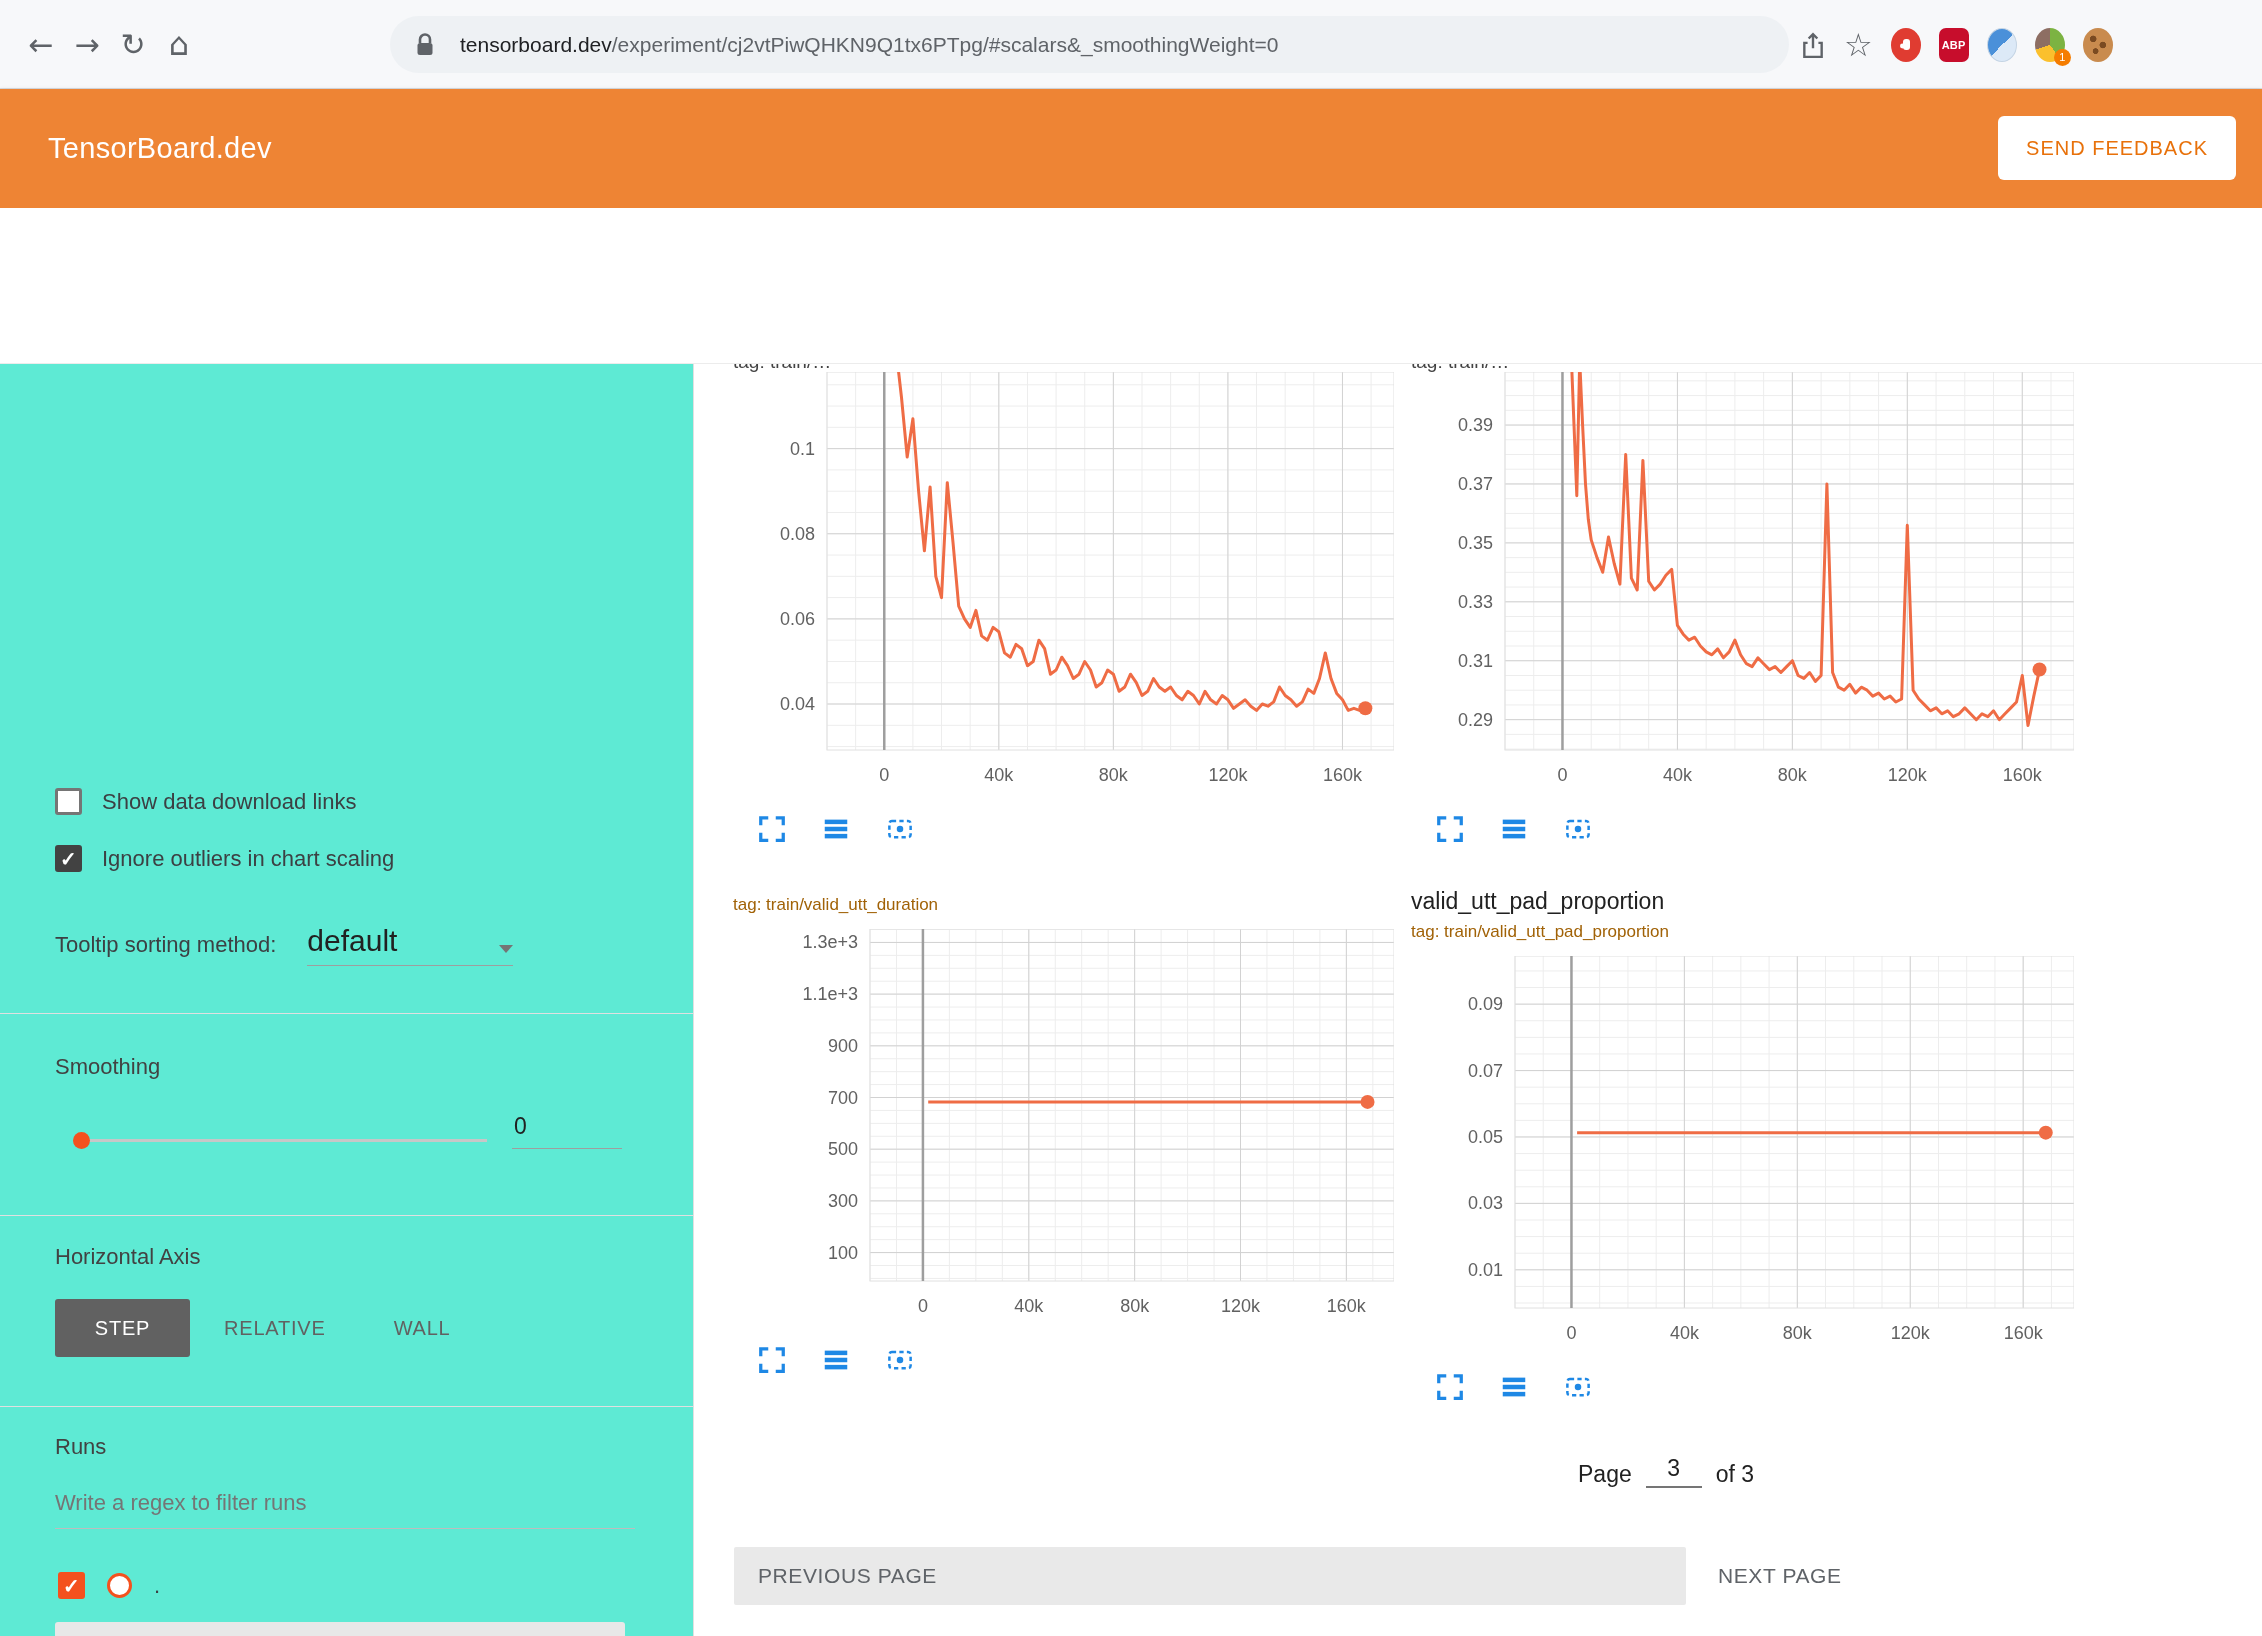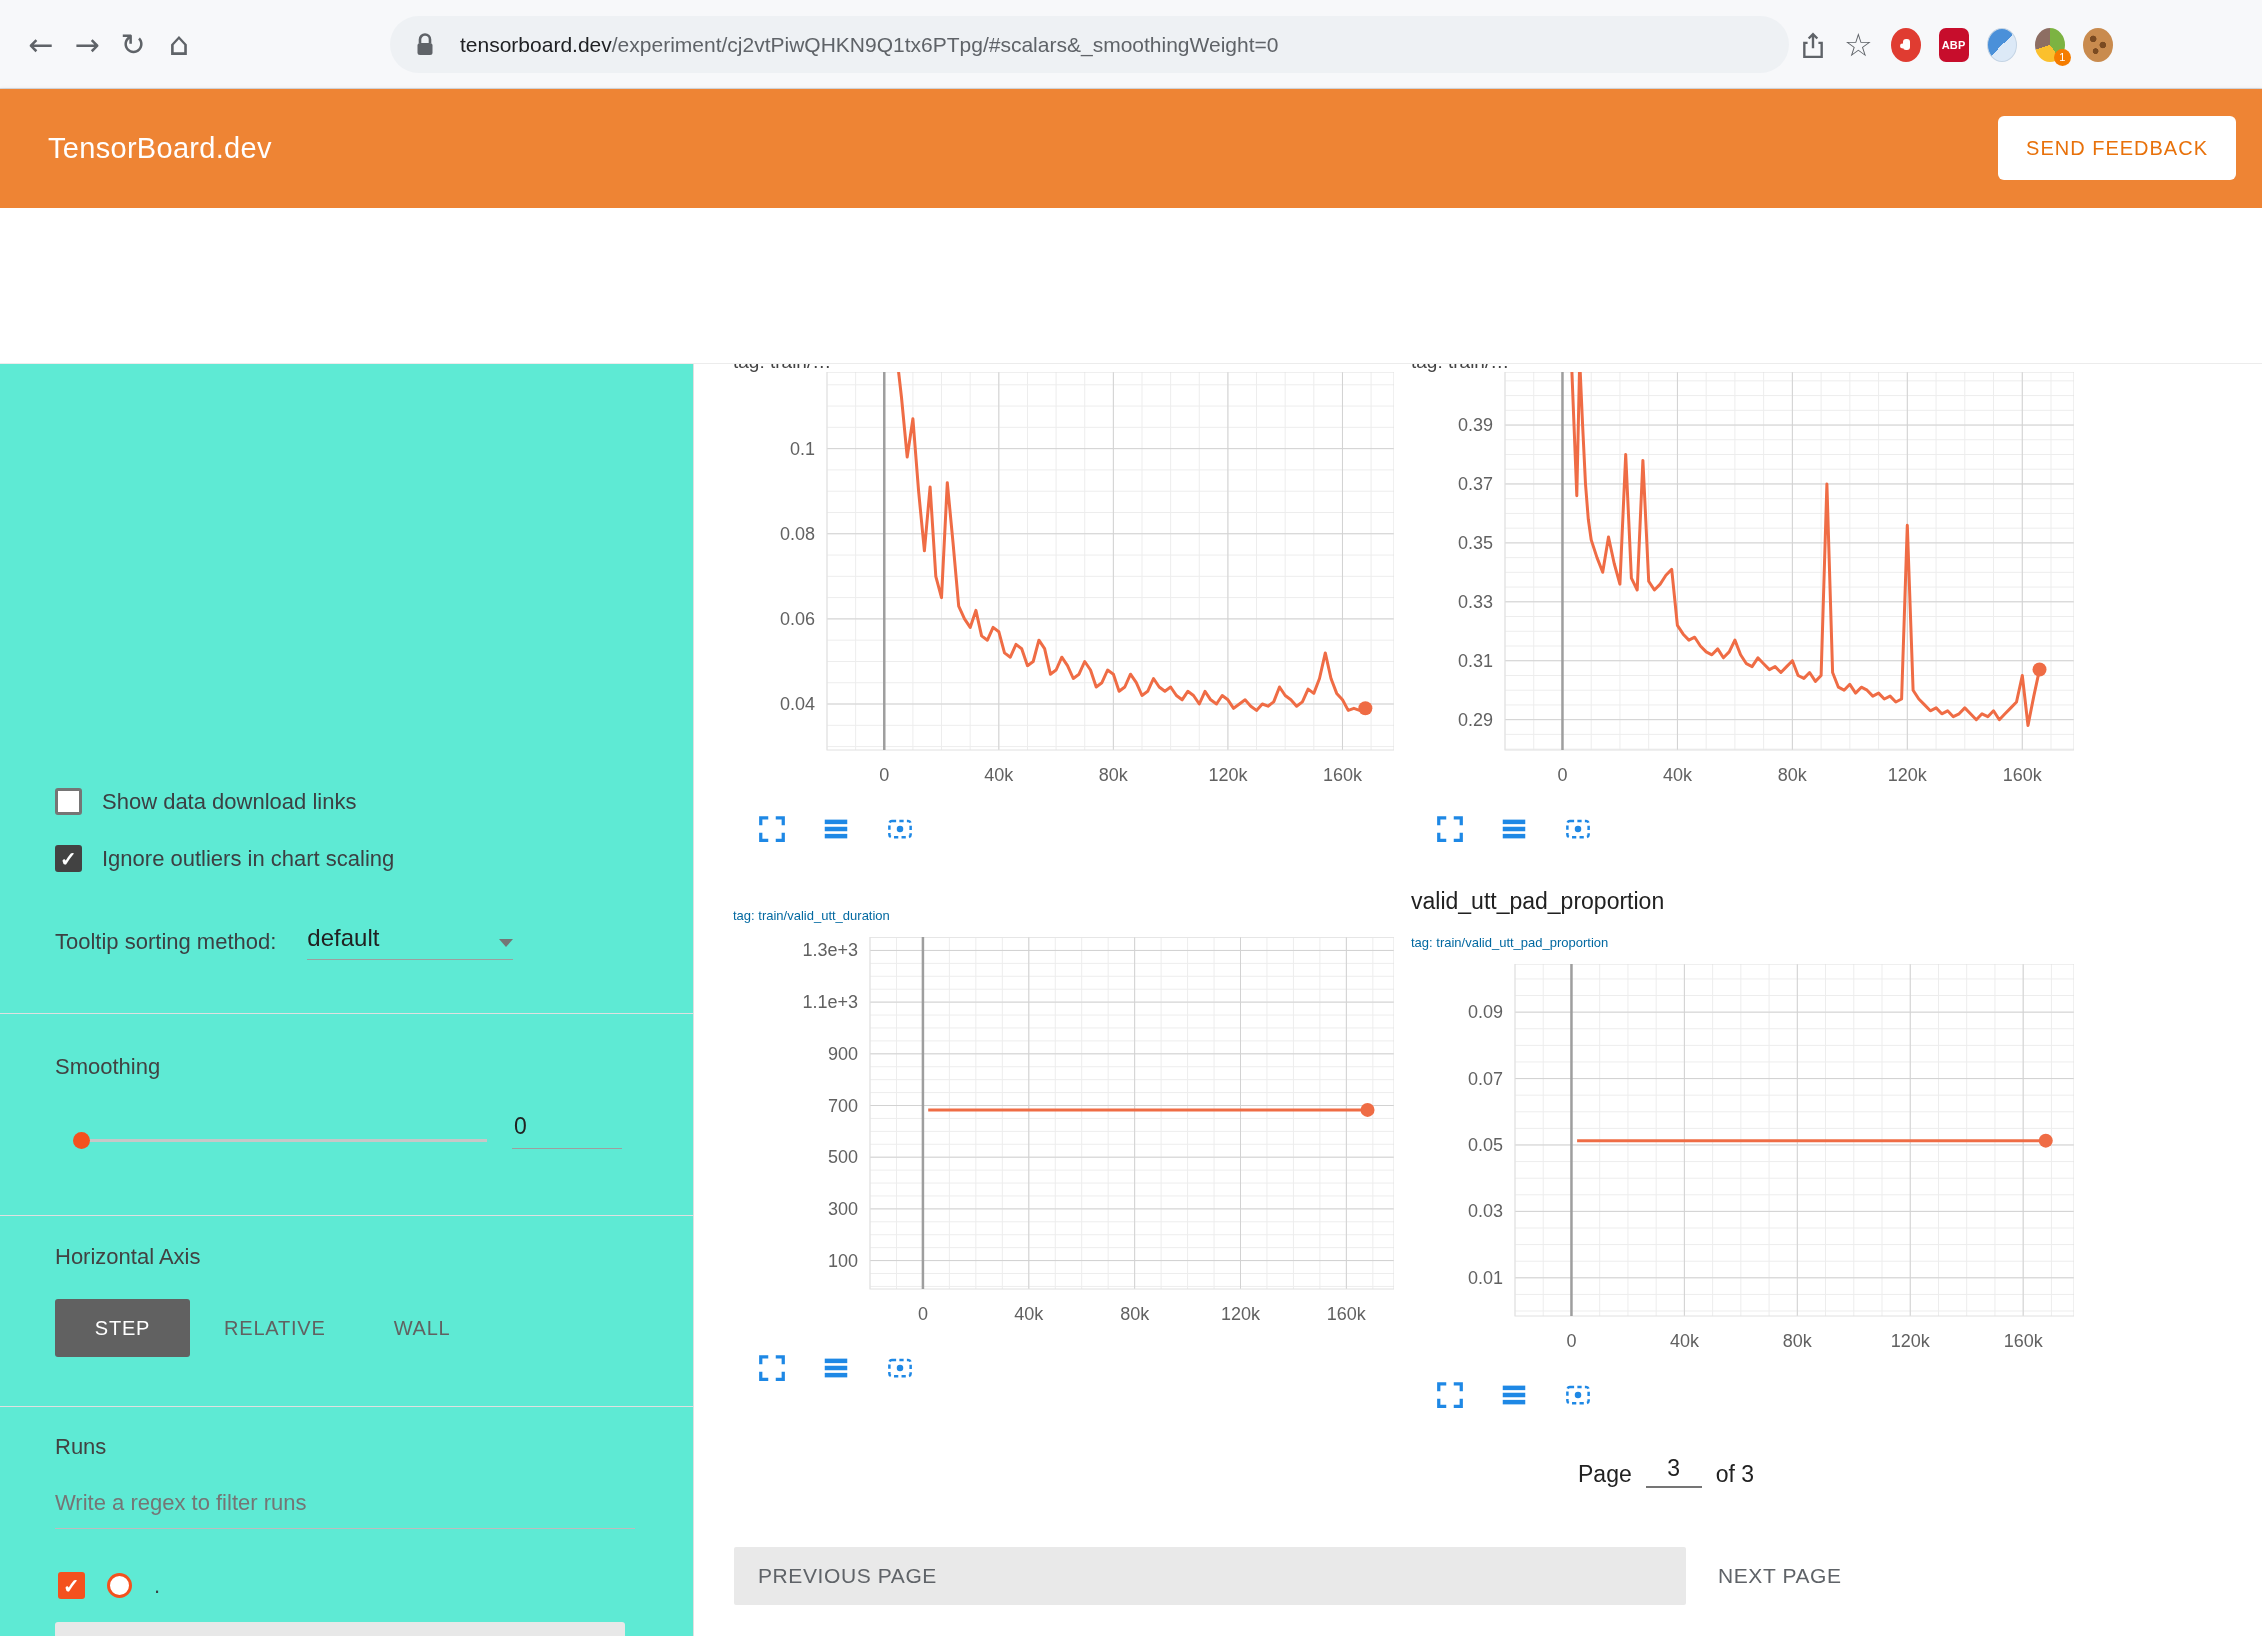--- a/index.html
+++ b/index.html
@@ -45,21 +45,21 @@
   .vdivider{position:absolute;left:693px;top:364px;width:1px;height:1272px;background:#e0e0e0}
   .side-row{position:absolute;left:55px;display:flex;align-items:center;gap:20px}
   .cb{width:27px;height:27px;border:3px solid #757575;border-radius:3px;background:#fff;flex:none;display:flex;align-items:center;justify-content:center;cursor:pointer}
   .cb.checked{background:#424242;border-color:#424242}
   .cb.checked.orange{background:#f4511e;border-color:#f4511e}
   .cb .tick{color:#fff;font-size:20px;font-weight:bold;line-height:1}
   .cb-label{font-size:22px;color:#3c4043}
   .side-h{position:absolute;left:55px;font-size:22px;color:#424242}
   .hr{position:absolute;left:0;width:693px;height:1px;background:#e0e0e0}
   .dropdown{display:flex;align-items:flex-end;justify-content:space-between;width:206px;border-bottom:1px solid #9e9e9e;padding-bottom:7px;cursor:pointer}
-  .dd-value{font-size:24px;color:#212121}
+  .dd-value{font-size:30px;color:#212121}
   .dd-arrow{width:0;height:0;border-left:7px solid transparent;border-right:7px solid transparent;border-top:8px solid #757575;margin-bottom:5px}
   .slider{position:absolute;left:75px;top:768px;width:412px;height:16px;cursor:pointer}
   .slider .track{position:absolute;left:0;right:0;top:7px;height:3px;background:#c7c7c7}
   .slider .thumb{position:absolute;left:-2px;top:0;width:17px;height:17px;border-radius:50%;background:#f4511e}
   .num-input{position:absolute;left:512px;top:745px;width:110px;border:none;border-bottom:1px solid #9e9e9e;font-family:inherit;font-size:23px;color:#212121;padding:4px 2px 8px;background:transparent;outline:none}
   .axis-group{position:absolute;left:55px;top:935px;display:flex;align-items:center}
   .axis-btn{height:58px;border:none;border-radius:3px;font-family:inherit;font-size:20px;letter-spacing:.8px;cursor:pointer}
   .axis-btn.sel{width:135px;background:#616161;color:#fff}
   .axis-btn.plain{background:transparent;color:#616161;padding:0 34px}
   .filter-input{position:absolute;left:55px;top:1120px;width:580px;border:none;border-bottom:1px solid #bdbdbd;font-family:inherit;font-size:22px;color:#212121;background:transparent;outline:none;padding:6px 0 12px}
@@ -70,21 +70,21 @@
 
   
   .main{position:absolute;left:694px;top:364px;width:1568px;height:1272px;background:#fff;overflow:hidden}
   .chart-row{position:absolute;left:39px;display:flex;gap:14px}
   .chart-row.r1{top:0}
   .chart-row.r2{top:524px}
   .chart-cell{width:664px}
   .clip-tag{height:8px;overflow:hidden}
   .clip-tag span{display:block;margin-top:-13px;font-size:19px;color:#424242;white-space:nowrap}
   .chart-title{font-size:23px;color:#212121}
-  .chart-tag{font-size:13px;color:#0369a1;margin-top:20px}
+  .chart-tag{font-size:17px;color:#a16207;margin-top:7px}
   .chart-host{margin-top:0}
   .r2 .chart-host{margin-top:14px}
   .chart-host svg text{font-family:"Liberation Sans",sans-serif}
   .chart-tools{display:flex;gap:34px;margin:14px 0 0 24px}
   .ctool{width:30px;height:30px;cursor:pointer}
 
   
   .pagination{position:absolute;left:884px;top:1091px;display:flex;align-items:flex-end;gap:14px;font-size:23px;color:#212121}
   .page-input{width:56px;border:none;border-bottom:2px solid #757575;font-family:inherit;font-size:23px;text-align:center;color:#212121;outline:none;background:transparent;padding-bottom:4px}
   .prev-btn{position:absolute;left:40px;top:1183px;width:952px;height:58px;background:#e9e9e9;border:none;border-radius:2px;font-family:inherit;font-size:21px;letter-spacing:.6px;color:#5f6368;text-align:left;padding-left:24px;cursor:pointer}

